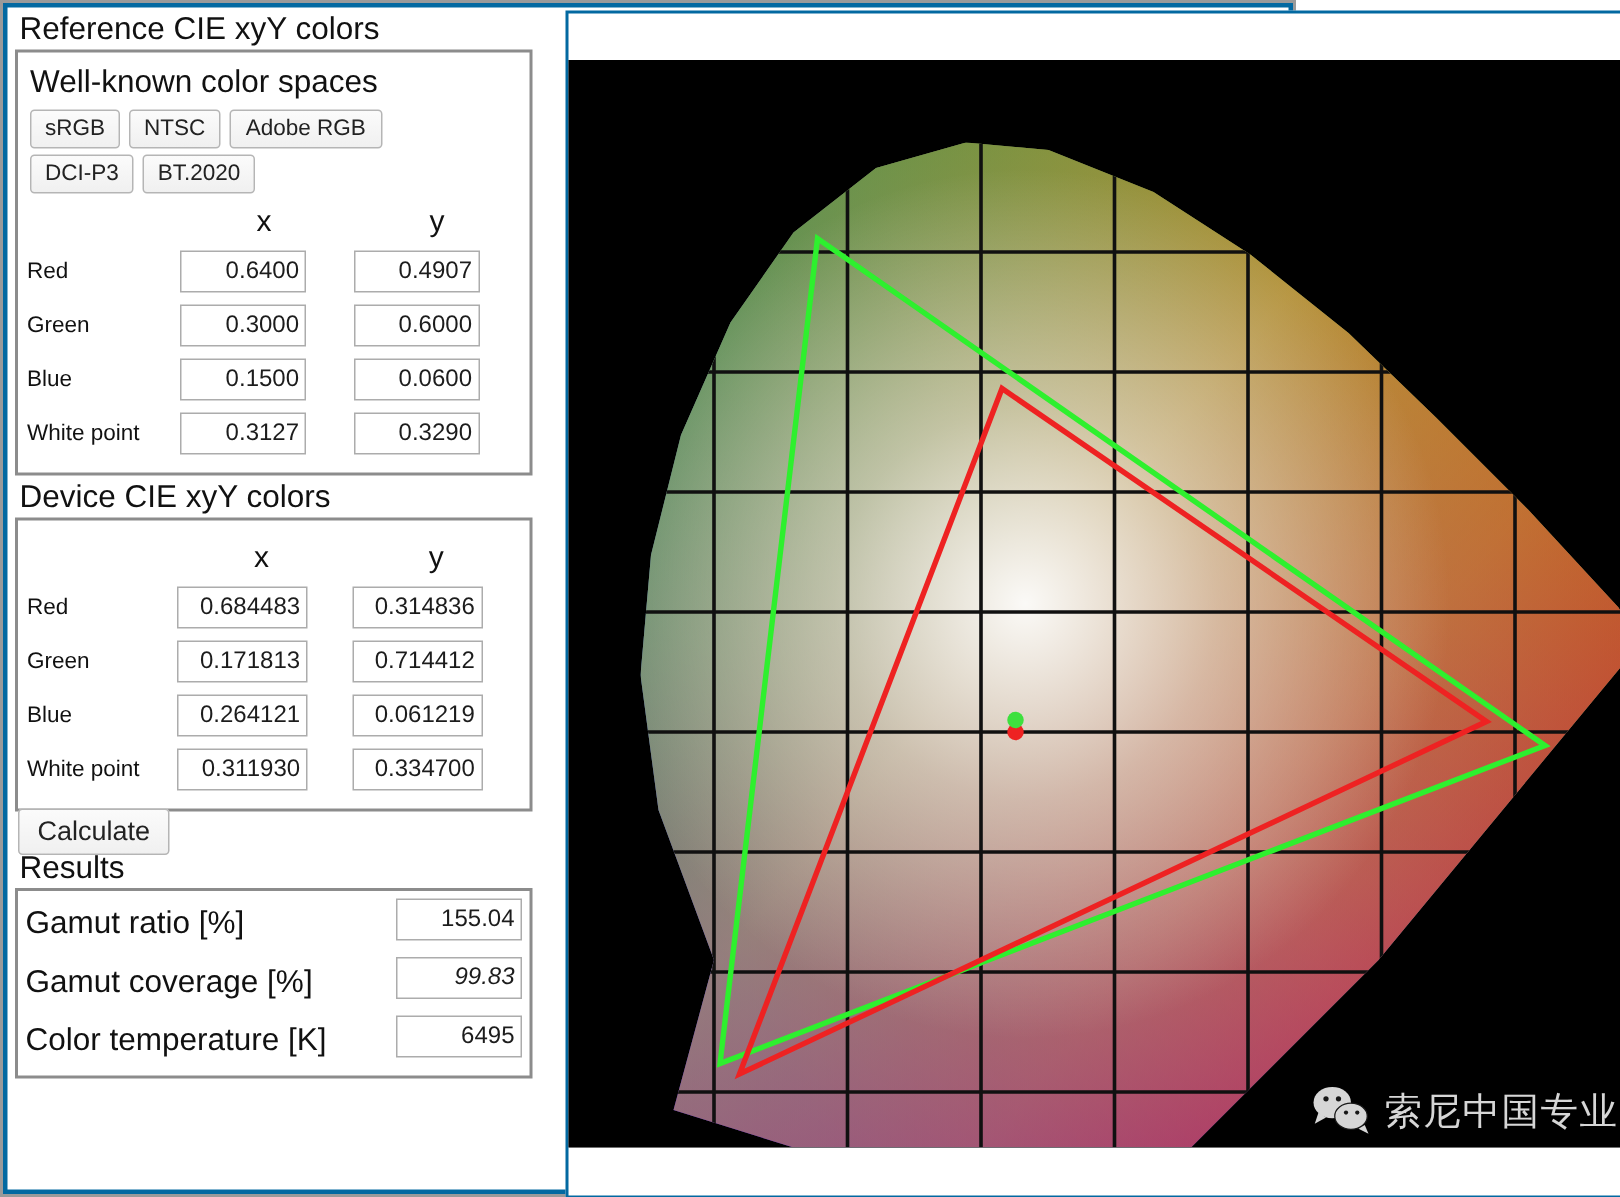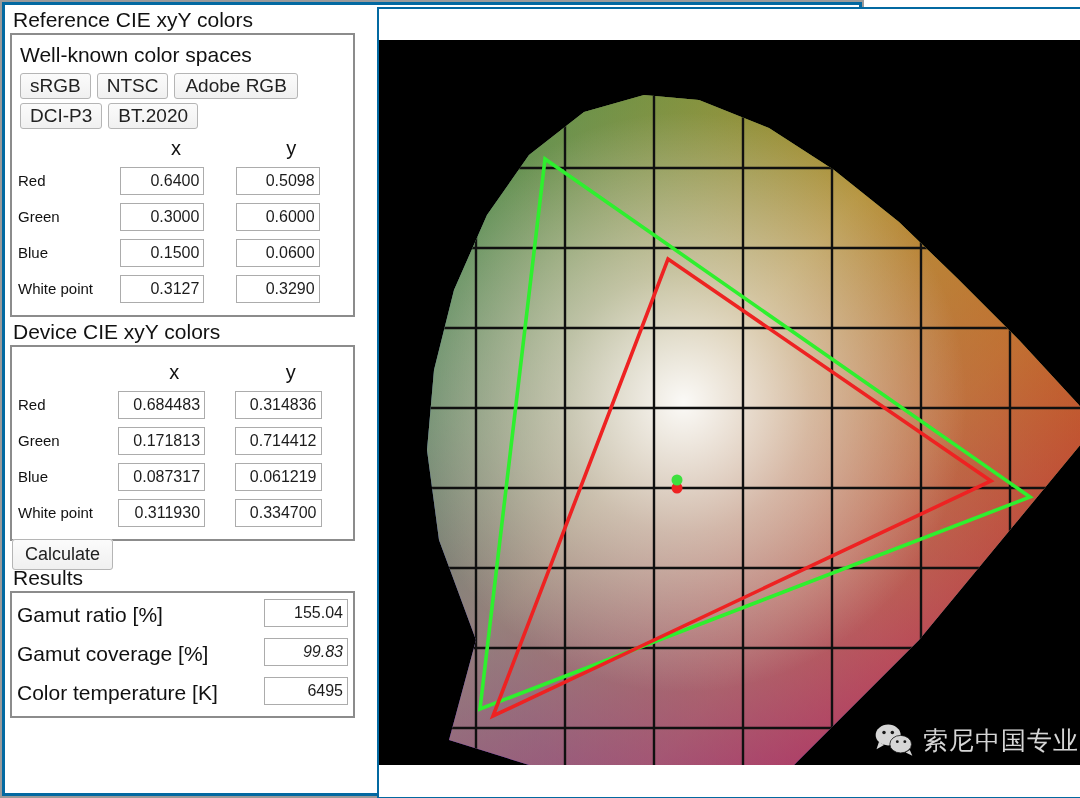--- a/index.html
+++ b/index.html
@@ -33,21 +33,21 @@
     background:#fff;
     padding:6px 6px 8px 6px;
     margin-bottom:2px;
   }
   .subtitle{
     font-size:21px;line-height:28px;color:#111;padding-left:2px;
   }
   .btnrow{display:flex;gap:6px;margin:4px 0 2px 2px;flex-wrap:wrap;}
   .btn{
     font-family:"Liberation Sans",sans-serif;
-    font-size:19px;
+    font-size:15px;
     color:#222;
     background:linear-gradient(#fbfbfb,#f0f0f0);
     border:1px solid #b5b5b5;
     border-radius:3px;
     padding:3px 9px 4px 9px;
     line-height:17px;
     white-space:nowrap;
     cursor:default;
   }
   .btn.wide{padding:3px 10px 4px 10px;}
@@ -143,21 +143,21 @@
           <td></td>
           <td class="hdr cellpad">x</td>
           <td class="hdr cellpad">y</td>
         </tr>
         <tr>
           <td class="rowlabel">Red</td>
           <td class="cellpad">
                   <div class="inp ref">0.6400</div>
                 </td>
           <td class="cellpad">
-                  <div class="inp ref">0.5098</div>
+                  <div class="inp ref">0.4907</div>
                 </td>
         </tr>
         <tr>
           <td class="rowlabel">Green</td>
           <td class="cellpad">
                   <div class="inp ref">0.3000</div>
                 </td>
           <td class="cellpad">
                   <div class="inp ref">0.6000</div>
                 </td>
@@ -209,21 +209,21 @@
           <td class="cellpad">
                   <div class="inp dev">0.171813</div>
                 </td>
           <td class="cellpad">
                   <div class="inp dev">0.714412</div>
                 </td>
         </tr>
         <tr>
           <td class="rowlabel">Blue</td>
           <td class="cellpad">
-                  <div class="inp dev">0.087317</div>
+                  <div class="inp dev">0.264121</div>
                 </td>
           <td class="cellpad">
                   <div class="inp dev">0.061219</div>
                 </td>
         </tr>
         <tr>
           <td class="rowlabel">White point</td>
           <td class="cellpad">
                   <div class="inp dev">0.311930</div>
                 </td>

